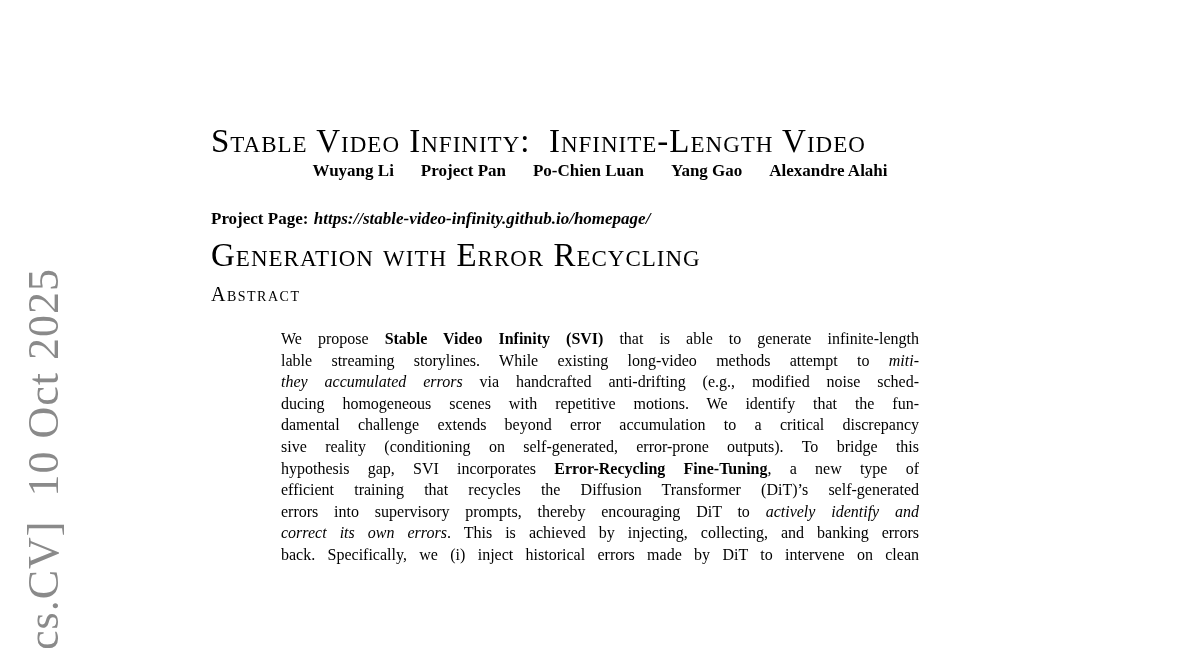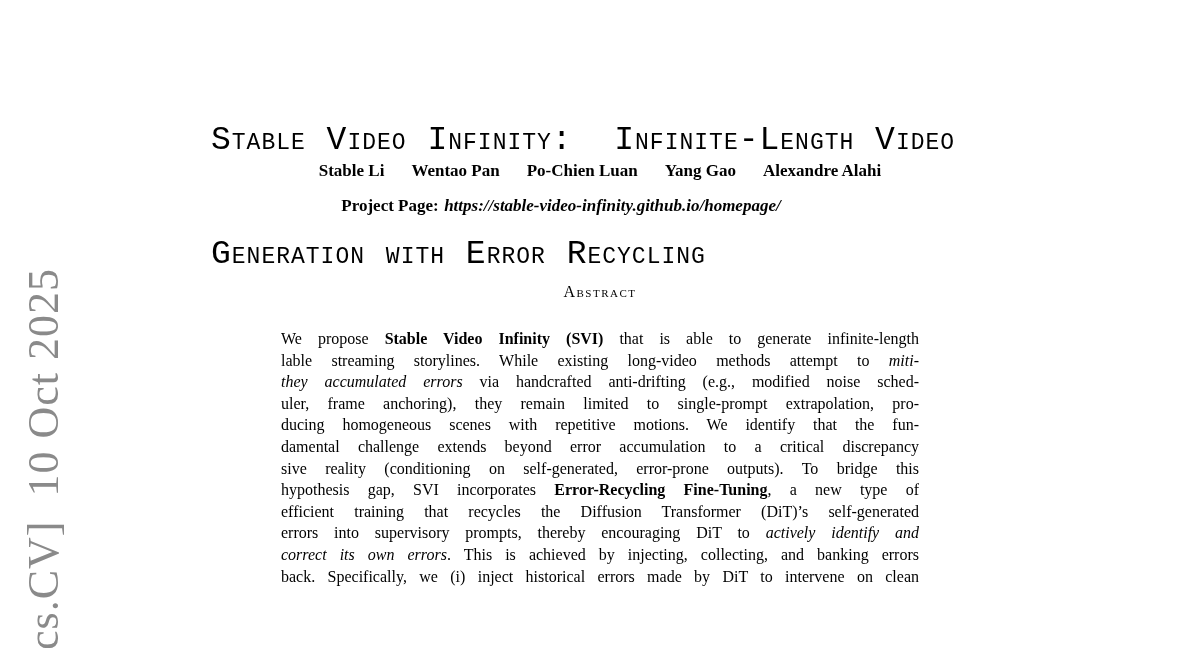--- a/index.html
+++ b/index.html
@@ -11,42 +11,42 @@
   
   .stamp {
     position:absolute; left:22px; top:650px;
     transform-origin:0 0; transform:rotate(-90deg);
     font-size:44px; line-height:44px; letter-spacing:1px;
     color:#8a8a8a; white-space:pre;
   }
   .title {
     position:absolute; left:211px; top:46px; margin:0;
     font-weight:400; font-size:33px; line-height:38px;
-    font-variant:small-caps; letter-spacing:1px; white-space:pre;font-family:Liberation Mono, monospace;
+    font-variant:small-caps; letter-spacing:1px; white-space:pre;
   }
   .title-line { display:block; }
   .authors {
     position:absolute; left:211px; top:160px; width:778px;
     display:flex; justify-content:center; gap:27px;
     font-weight:bold; font-size:17px; line-height:22px; white-space:nowrap;
   }
   .affiliation {
     position:absolute; left:211px; top:186px; width:700px;
     text-align:center; font-weight:bold; font-size:17px; line-height:22px;
   }
   .project {
-    position:absolute; left:211px; top:195px; width:700px;
-    text-align:center; font-weight:bold; font-size:17px; line-height:22px;
+    position:absolute; left:211px; top:208px; width:700px;
+    font-weight:bold; font-size:17px; line-height:22px;
     white-space:nowrap;
   }
   .project .url { font-style:italic; color:#000000; text-decoration:none; margin-left:0.32em; }
   .abs-heading {
     position:absolute; left:211px; top:283px; width:778px;
-    text-align:center; font-variant:small-caps;
-    font-size:16px; letter-spacing:1.5px;
+    text-align:left; font-variant:small-caps;
+    font-size:20px; letter-spacing:1.5px;
   }
   .abs-body {
     position:absolute; left:281px; top:328px; width:638px;
     font-size:16px;
   }
   .abs-line {
     text-align:justify; text-align-last:justify; text-justify:inter-word;
     line-height:21.6px; height:21.6px; overflow:hidden;
   }
 </style>
@@ -56,39 +56,38 @@
 <div class="page" style="background: rgb(255, 255, 255); color: rgb(0, 0, 0);">
 
   <div class="stamp" style="color: rgb(138, 138, 138);">cs.CV]  10 Oct 2025</div>
 
   <h1 class="title">
     <span class="title-line">Stable Video Infinity:  Infinite-Length Video</span>
     <span class="title-line">Generation with Error Recycling</span>
   </h1>
 
   <div class="authors" id="authors">
-      <span>Stable Li</span>
-      <span>Wentao Pan</span>
+      <span>Wuyang Li</span>
+      <span>Project Pan</span>
       <span>Po-Chien Luan</span>
       <span>Yang Gao</span>
       <span>Alexandre Alahi</span>
     </div>
 
 
   <div class="project">
     <span>Project Page:</span><a class="url">https://stable-video-infinity.github.io/homepage/</a>
   </div>
 
   <div class="abs-heading">Abstract</div>
 
   <div class="abs-body" id="abs-body">
       <div class="abs-line">We propose <b>Stable Video Infinity (SVI)</b> that is able to generate infinite-length</div>
       <div class="abs-line">lable streaming storylines.  While existing long-video methods attempt to <i>miti-</i></div>
       <div class="abs-line"><i>they accumulated errors</i> via handcrafted anti-drifting (e.g., modified noise sched-</div>
-      <div class="abs-line">uler, frame anchoring), they remain limited to single-prompt extrapolation, pro-</div>
       <div class="abs-line">ducing homogeneous scenes with repetitive motions.  We identify that the fun-</div>
       <div class="abs-line">damental challenge extends beyond error accumulation to a critical discrepancy</div>
       <div class="abs-line">sive reality (conditioning on self-generated, error-prone outputs).  To bridge this</div>
       <div class="abs-line">hypothesis gap, SVI incorporates <b>Error-Recycling Fine-Tuning</b>, a new type of</div>
       <div class="abs-line">efficient training that recycles the Diffusion Transformer (DiT)’s self-generated</div>
       <div class="abs-line">errors into supervisory prompts, thereby encouraging DiT to <i>actively identify and</i></div>
       <div class="abs-line"><i>correct its own errors</i>. This is achieved by injecting, collecting, and banking errors</div>
       <div class="abs-line">back. Specifically, we (i) inject historical errors made by DiT to intervene on clean</div>
     </div>
 

